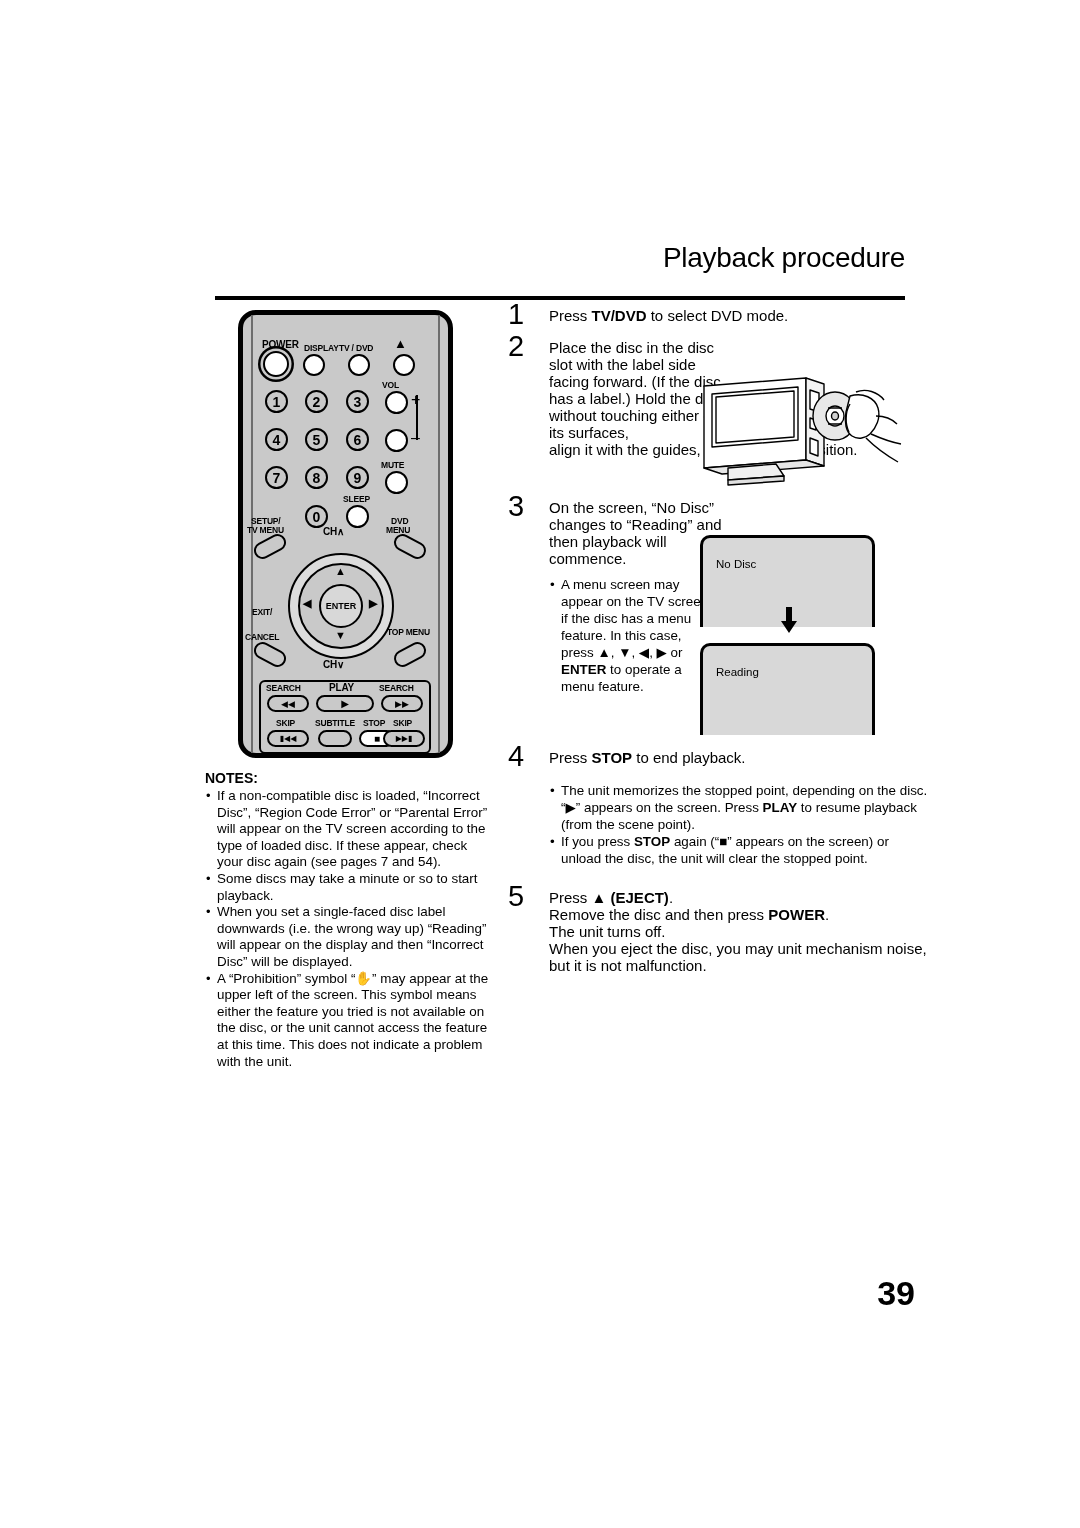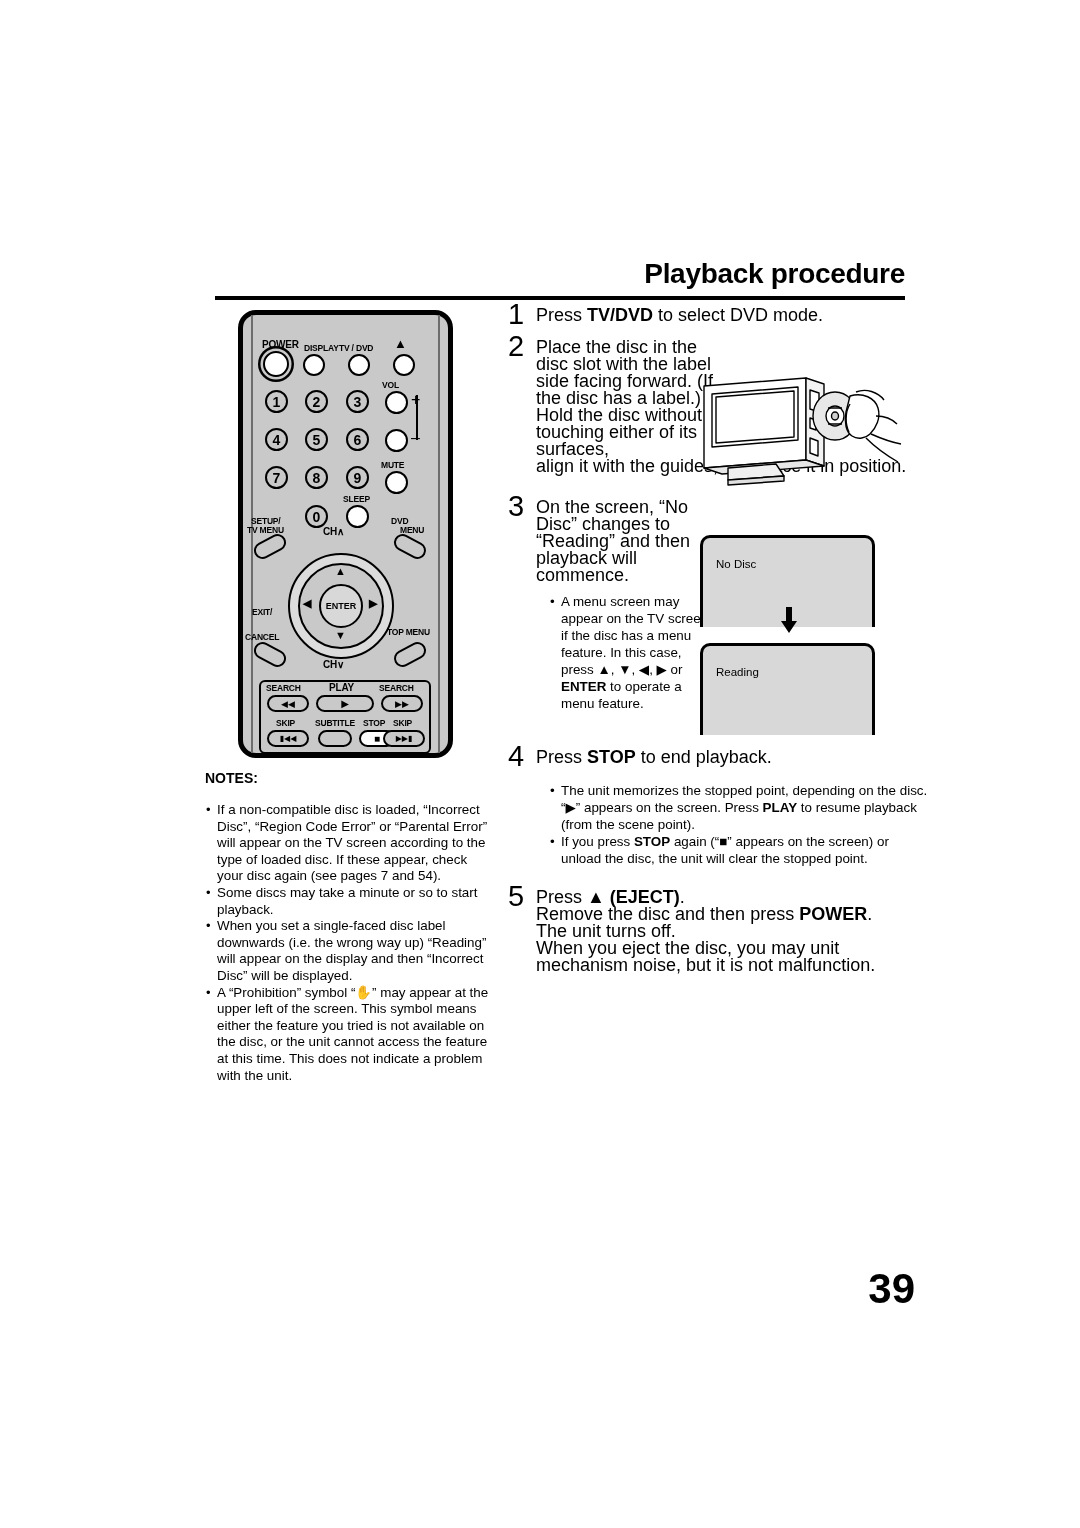--- a/index.html
+++ b/index.html
@@ -16,23 +16,23 @@
   }
   .page {
     position: absolute;
     left: 0; top: 0; width: 1080px; height: 1528px;
     background: #fff;
   }
 
   
   .title {
     position: absolute;
-    right: 175px; top: 258px;
+    right: 175px; top: 242px;
     font-size: 28px;
-    font-weight: bold;
+    font-weight: normal;
     letter-spacing: -0.3px;
     white-space: nowrap;
   }
   .title-rule {
     position: absolute;
     left: 215px; top: 296px;
     width: 690px; height: 4px;
     background: #000;
   }
 
@@ -96,21 +96,21 @@
     background: #dcdcdc;
   }
 
   
   .notes-head {
     margin-top: 12px;
     font-size: 14px;
     font-weight: bold;
   }
   .notes-list {
-    margin: 16px 0 0 0;
+    margin: 2px 0 0 0;
     padding: 0;
     list-style: none;
   }
   .notes-list li {
     position: relative;
     padding-left: 12px;
     font-size: 13.4px;
     line-height: 16.6px;
     margin-bottom: 0px;
     text-align: left;
@@ -133,22 +133,22 @@
   }
   .stepnum {
     position: absolute;
     left: 0; top: -7px;
     font-size: 29px;
     font-weight: normal;
     font-family: "Liberation Sans", sans-serif;
     line-height: 1;
   }
   .stepbody {
-    margin-left: 28px;
-    font-size: 18px;
+    margin-left: 41px;
+    font-size: 15px;
     line-height: 17px;
   }
   .sub-list {
     margin: 0; padding: 0; list-style: none;
   }
   .sub-list li {
     position: relative;
     padding-left: 11px;
     font-size: 13.4px;
     line-height: 17px;
@@ -177,21 +177,21 @@
   
   .illus {
     position: absolute;
     left: 190px; top: 33px;
     width: 205px; height: 118px;
   }
 
   .pagenum {
     position: absolute;
     right: 165px; bottom: 215px;
-    font-size: 42px;
+    font-size: 34px;
     font-weight: bold;
   }
 </style>
 </head>
 <body>
 
 <div class="page">
 
   <div class="title">Playback procedure</div>
   <div class="title-rule"></div>
@@ -238,21 +238,21 @@
       <div class="rbtn circ" style="left:142px; top:156px; width:23px; height:23px;"></div>
 
       <div class="rlabel" style="left:100px; top:180px;">SLEEP</div>
       <div class="rbtn circ" style="left:103px; top:190px; width:23px; height:23px;"></div>
 
       <div class="rlabel" style="left:8px; top:202px;">SETUP/</div>
       <div class="rlabel" style="left:4px; top:211px;">TV MENU</div>
       <div class="pill" style="left:10px; top:223px; width:34px; height:17px; transform:rotate(-28deg);"></div>
 
       <div class="rlabel" style="left:148px; top:202px;">DVD</div>
-      <div class="rlabel" style="left:157px; top:211px;">MENU</div>
+      <div class="rlabel" style="left:143px; top:211px;">MENU</div>
       <div class="pill" style="left:150px; top:223px; width:34px; height:17px; transform:rotate(28deg);"></div>
 
       <div class="rlabel" style="left:80px; top:212px; font-size:10px;">CH∧</div>
 
       <div class="ring" style="left:45px; top:238px; width:106px; height:106px;"></div>
       <div class="ring" style="left:55px; top:248px; width:86px; height:86px; background:#c9c9c9;"></div>
       <div class="rbtn circ" style="left:76px; top:269px; width:44px; height:44px; background:#d8d8d8; display:flex; align-items:center; justify-content:center;">
         <span style="font-size:9px; font-weight:bold;">ENTER</span>
       </div>
       <div class="rlabel" style="left:92px; top:252px; font-size:11px;">▲</div>

